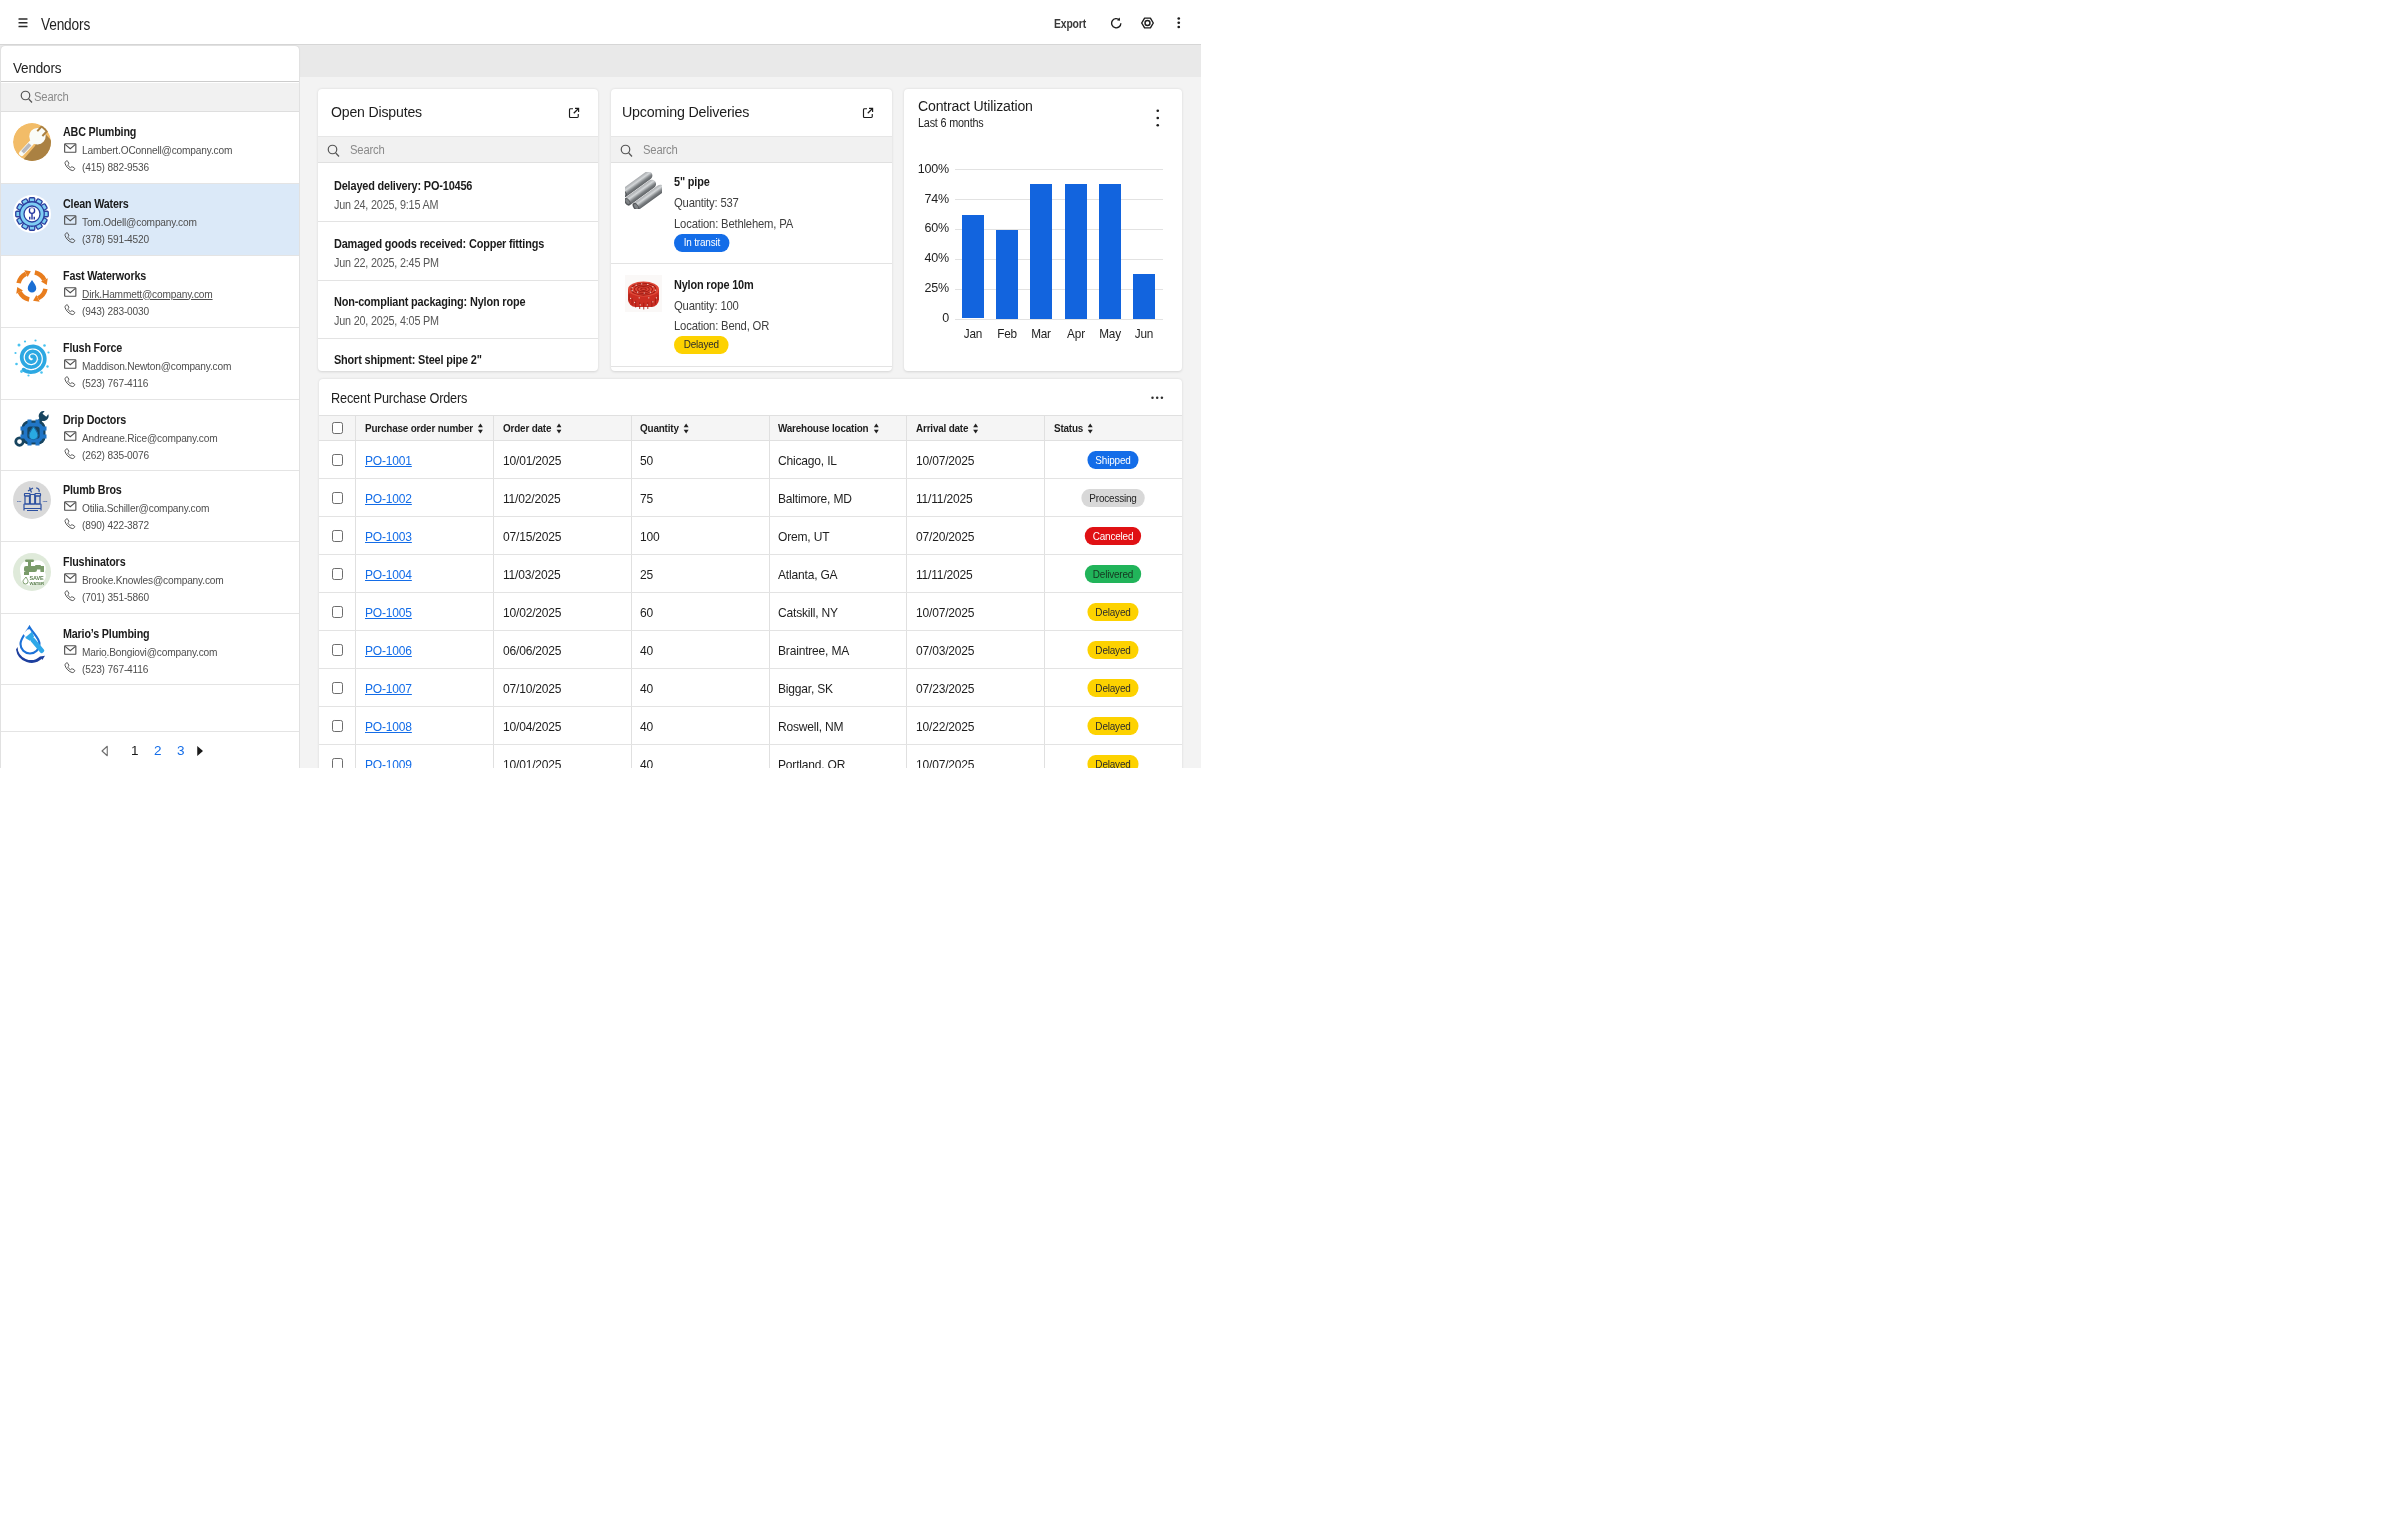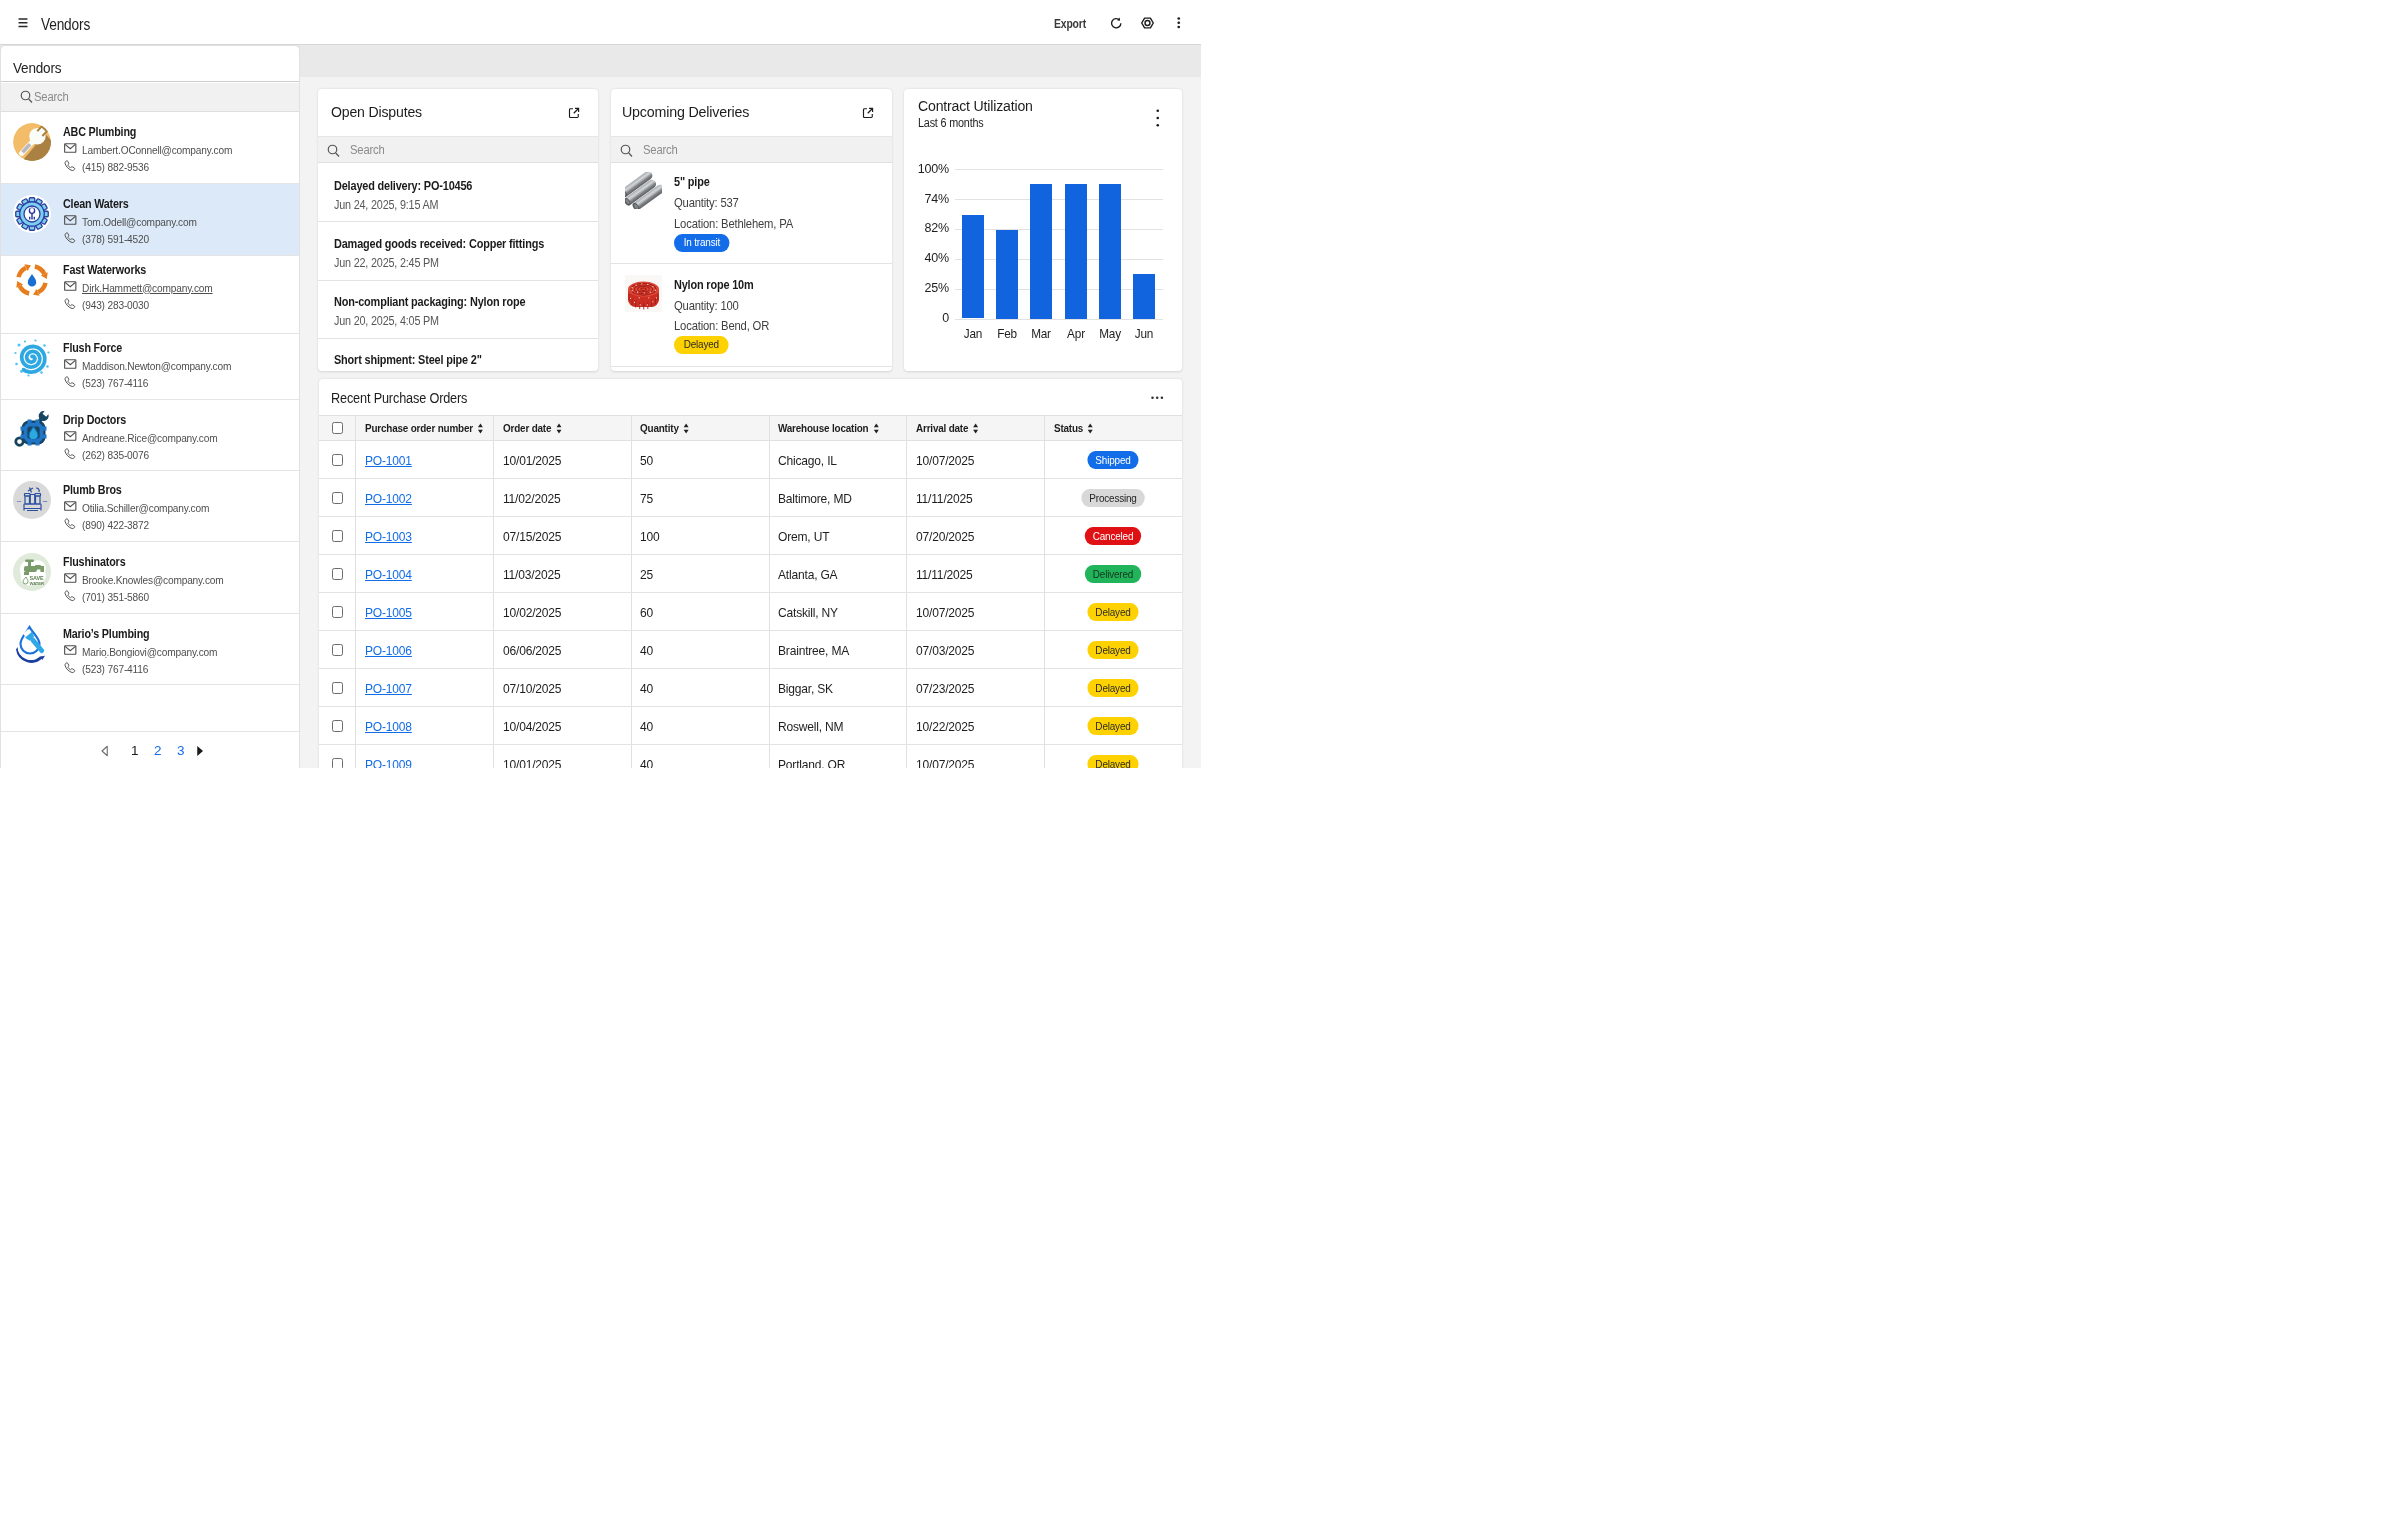--- a/index.html
+++ b/index.html
@@ -189,21 +189,21 @@
           </svg>
           <div class="tx">Tom.Odell@company.com</div>
         </div>
 <div class="row3">
           <svg class="ic" width="11.5" height="11.5" viewBox="0 0 26 26">
             <path d="M5.5 2.2 C7 1.5 8.2 2 8.8 3.3 L10.6 7 C11.2 8.2 10.8 9.3 9.8 10.2 L8.6 11.3 C9.5 13.5 12.4 16.5 14.7 17.5 L15.9 16.3 C16.8 15.3 17.9 15 19.1 15.6 L22.8 17.4 C24.1 18 24.6 19.2 23.9 20.7 C23 22.8 20.7 24.3 18.4 23.8 C11.6 22.3 3.9 14.6 2.4 7.8 C1.9 5.5 3.4 3.2 5.5 2.2 Z" fill="none" stroke="#4e4e4e" stroke-width="2.2"></path>
           </svg>
           <div class="tx">(378) 591-4520</div>
         </div>
 </div>
-<div class="vitem" style="top:204px;height:84px">
+<div class="vitem" style="top:210px;height:72px">
 <svg class="av" width="38" height="38" viewBox="0 0 76 76">
 <g fill="none" stroke="#e87d1e" stroke-width="9">
 <path d="M 43.7 11.1 A 27.5 27.5 0 0 1 62.7 25.9"></path>
 <path d="M 64.9 43.7 A 27.5 27.5 0 0 1 50.1 62.7"></path>
 <path d="M 32.3 64.9 A 27.5 27.5 0 0 1 13.3 50.1"></path>
 <path d="M 11.1 32.3 A 27.5 27.5 0 0 1 25.9 13.3"></path>
 </g>
 <path d="M 67.5 35.8 L 69.5 22.7 L 56.0 29.2 Z" fill="#e87d1e" stroke="none"></path>
 <path d="M 40.2 67.5 L 53.3 69.5 L 46.8 56.0 Z" fill="#e87d1e" stroke="none"></path>
 <path d="M 8.5 40.2 L 6.5 53.3 L 20.0 46.8 Z" fill="#e87d1e" stroke="none"></path>
@@ -535,21 +535,21 @@
           <circle cx="3.5" cy="3.5" r="2.6"></circle>
           <circle cx="3.5" cy="18" r="2.6"></circle>
           <circle cx="3.5" cy="32.5" r="2.6"></circle>
         </g>
       </svg>
     <div class="gline" style="left:51px;top:80px;width:208px"></div>
 <div class="glabel" style="left:5px;top:73px">100%</div>
 <div class="gline" style="left:51px;top:110px;width:208px"></div>
 <div class="glabel" style="left:5px;top:103px">74%</div>
 <div class="gline" style="left:51px;top:140px;width:208px"></div>
-<div class="glabel" style="left:5px;top:132px">82%</div>
+<div class="glabel" style="left:5px;top:132px">60%</div>
 <div class="gline" style="left:51px;top:170px;width:208px"></div>
 <div class="glabel" style="left:5px;top:162px">40%</div>
 <div class="gline" style="left:51px;top:200px;width:208px"></div>
 <div class="glabel" style="left:5px;top:192px">25%</div>
 <div class="gline" style="left:51px;top:230px;width:208px"></div>
 <div class="glabel" style="left:5px;top:222px">0</div>
 <div class="bar" style="left:58px;top:126px;width:22px;height:103px"></div>
 <div class="bar" style="left:92px;top:141px;width:22px;height:89px"></div>
 <div class="bar" style="left:126px;top:95px;width:22px;height:135px"></div>
 <div class="bar" style="left:161px;top:95px;width:22px;height:135px"></div>

